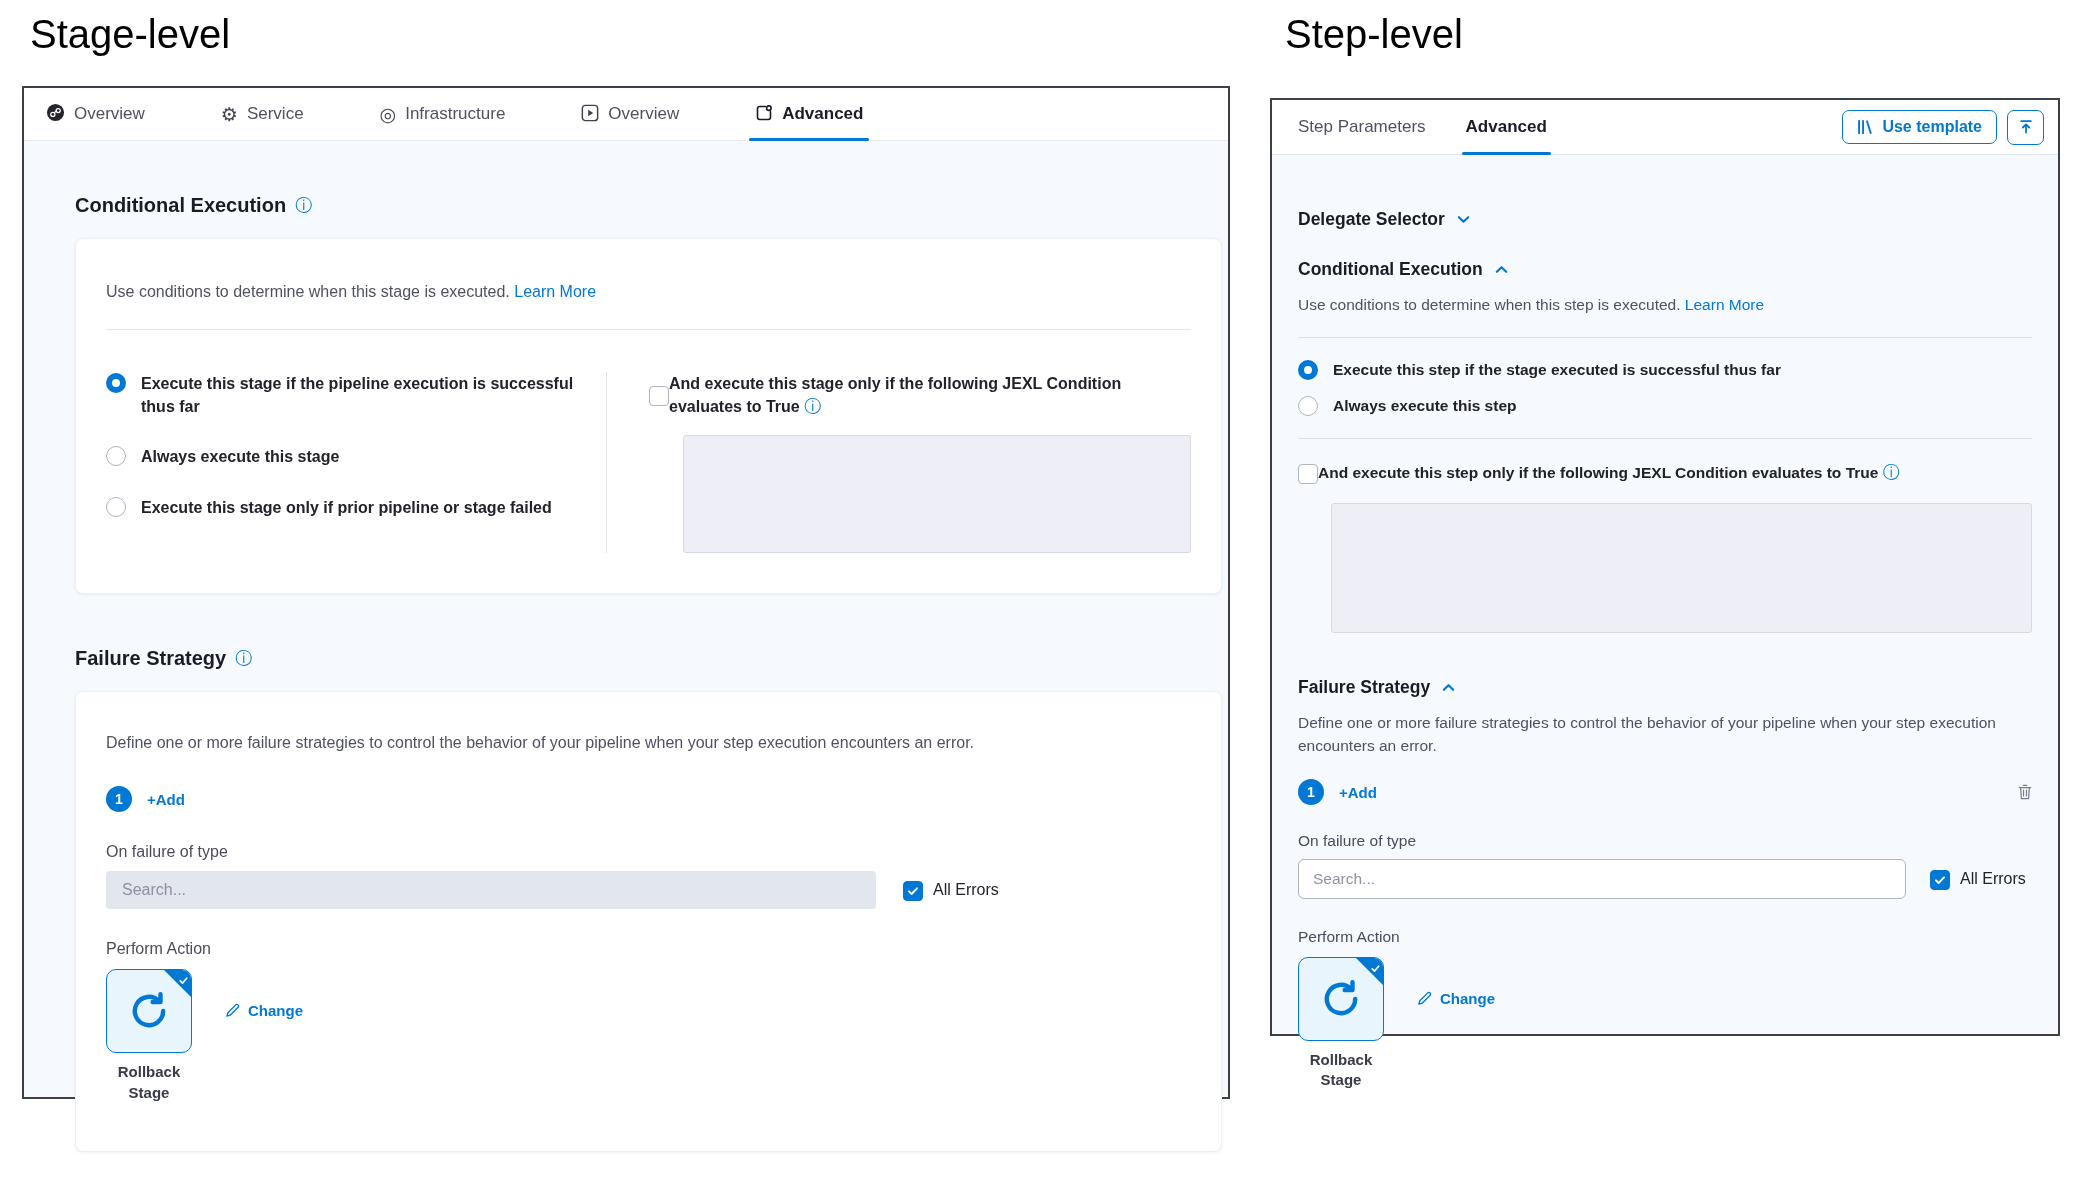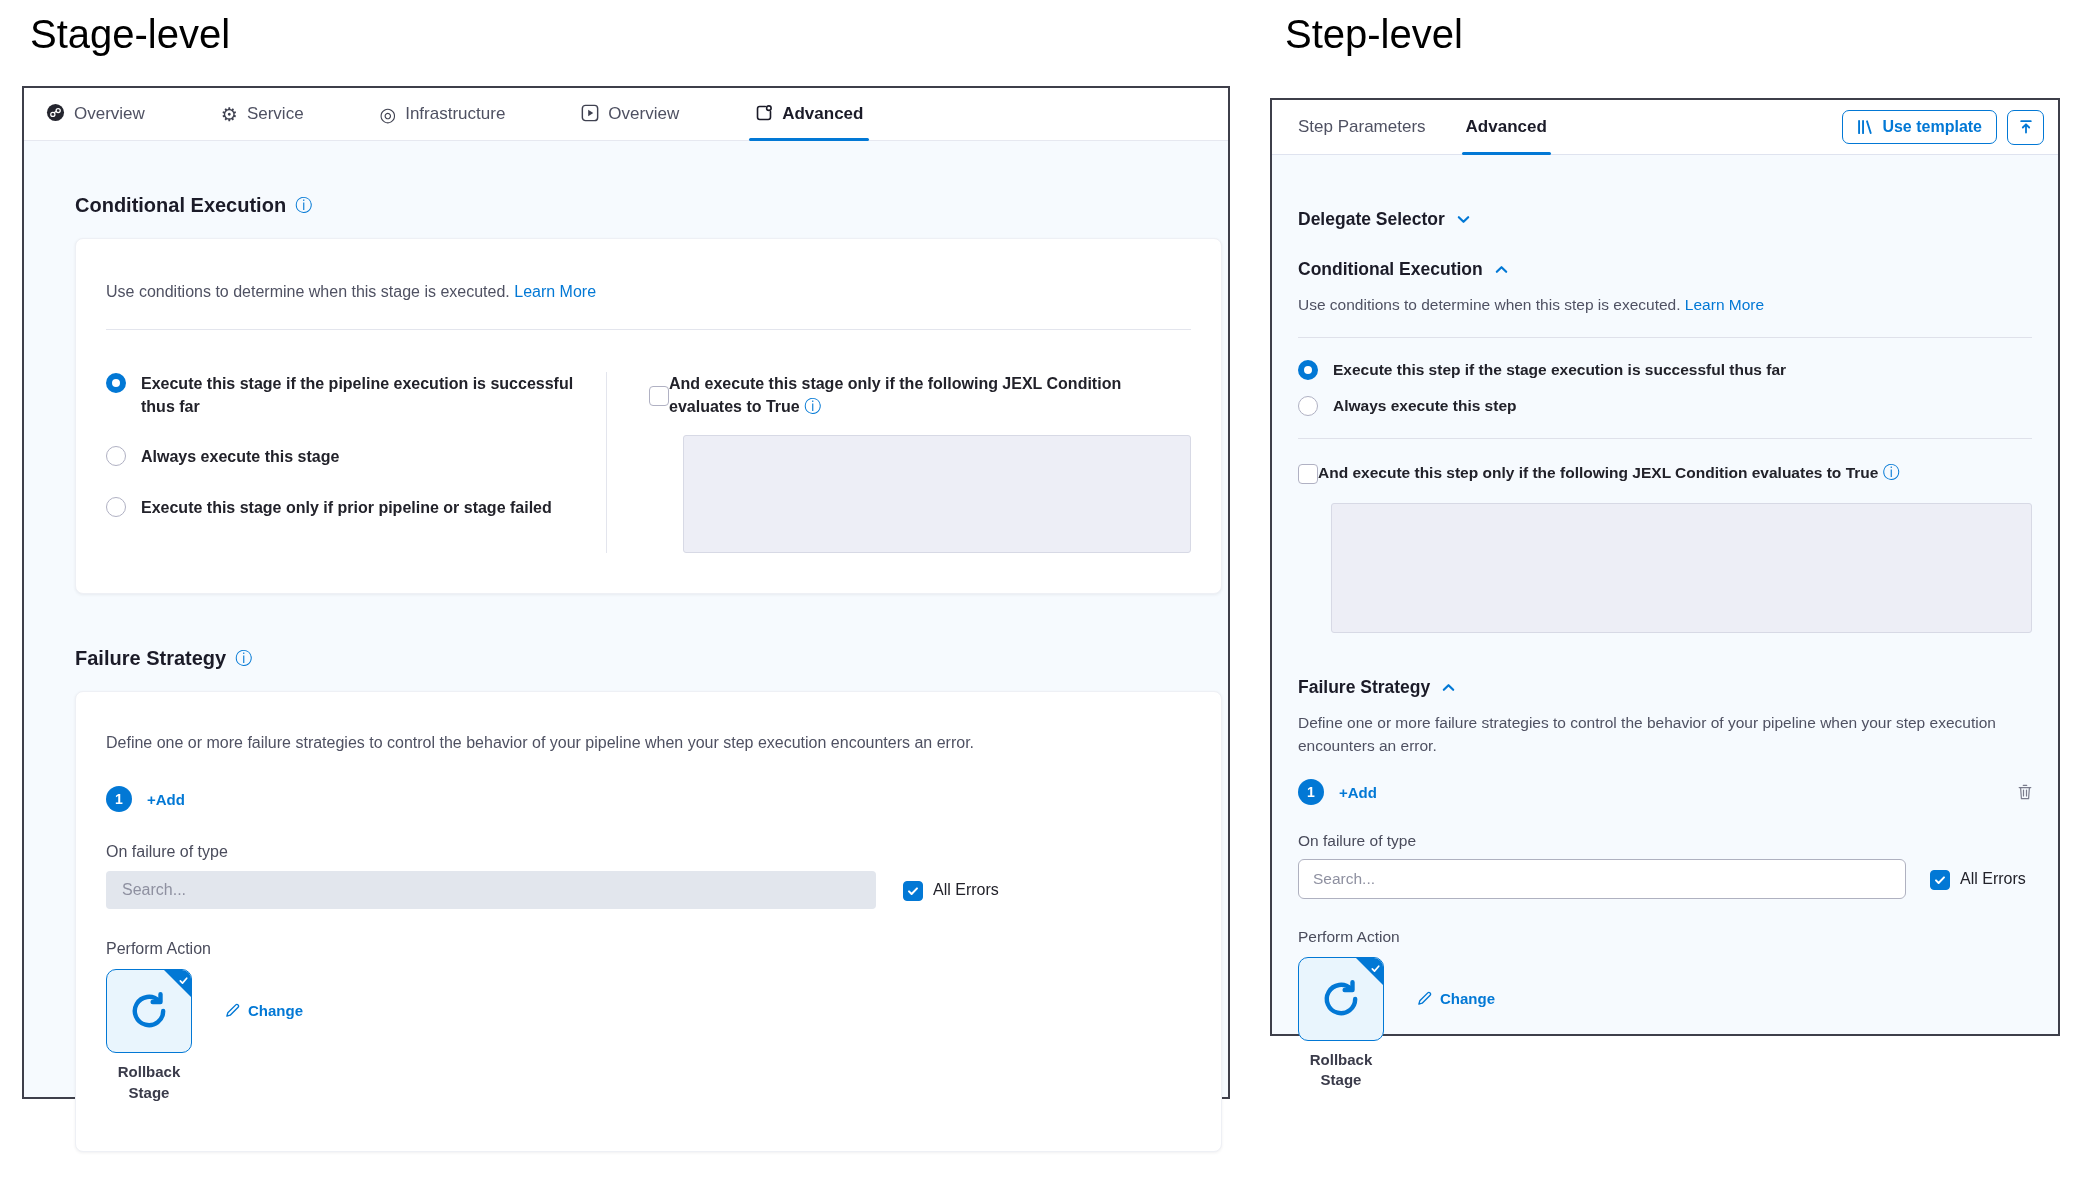--- a/index.html
+++ b/index.html
@@ -307,21 +307,21 @@
       <div class="r-desc">
         <span>Use conditions to determine when this step is executed.</span>
         <span class="link">Learn More</span>
       </div>
 
       <hr class="r-div">
 
       <div class="r-radios">
         <div class="radio-row">
           <span class="radio sel"></span>
-          <span class="opt-label">Execute this step if the stage execution is successful thus far</span>
+          <span class="opt-label">Execute this step if the stage executed is successful thus far</span>
         </div>
         <div class="radio-row">
           <span class="radio"></span>
           <span class="opt-label">Always execute this step</span>
         </div>
       </div>
 
       <hr class="r-div">
 
       <div class="cb-row r-jexl-row">

